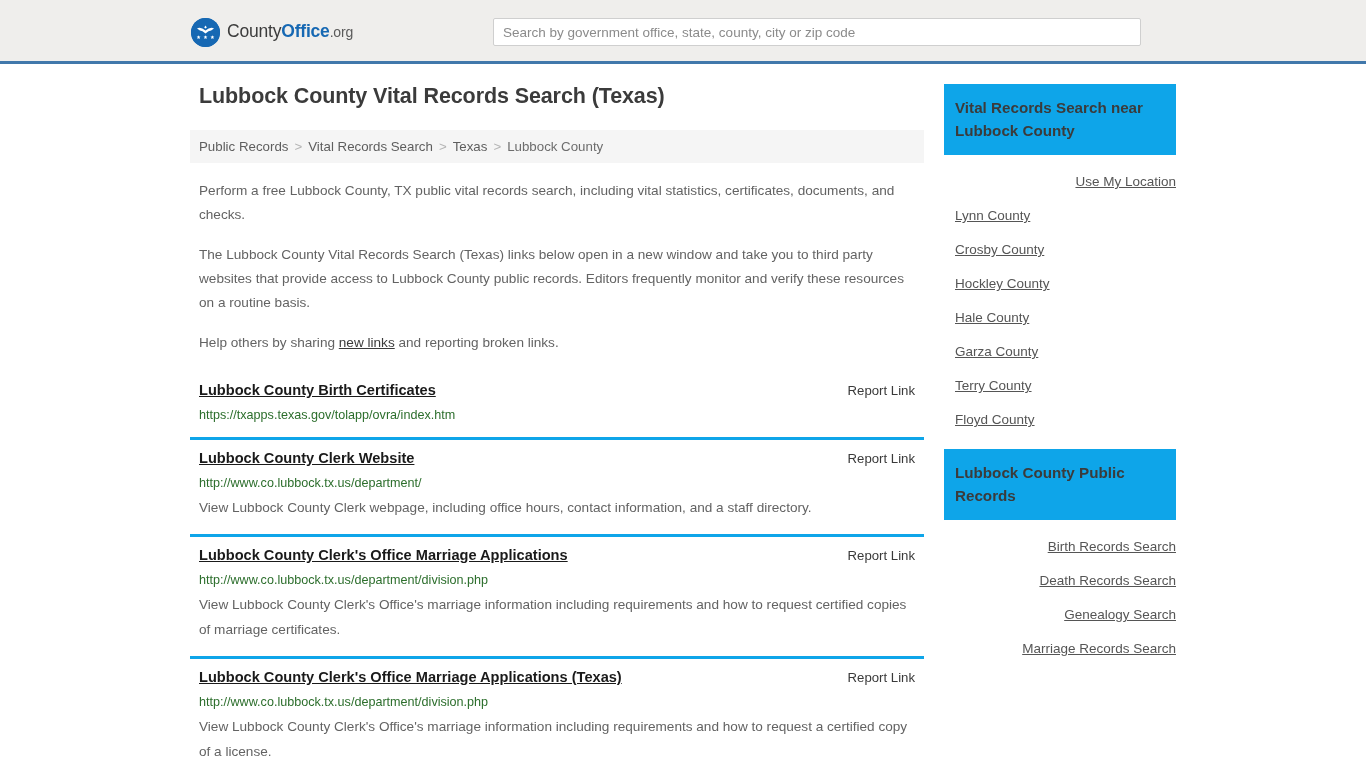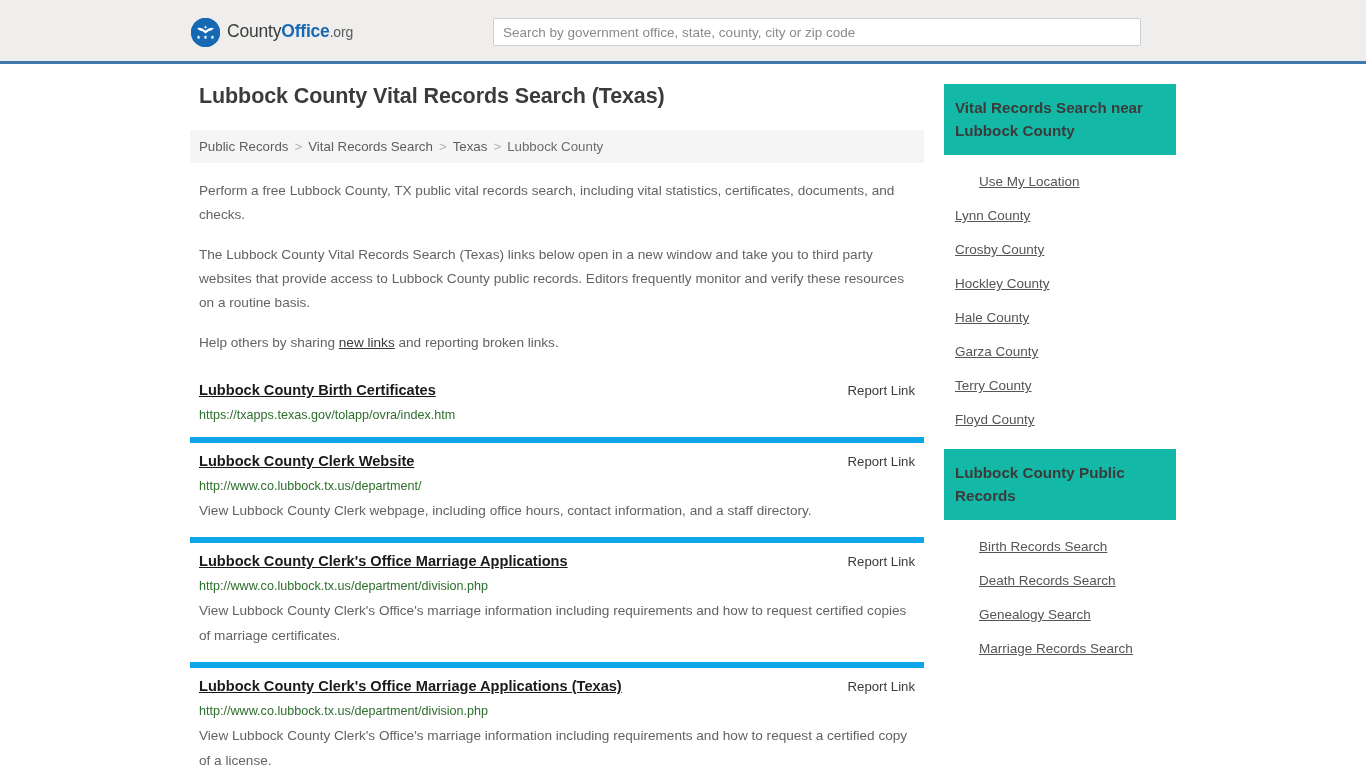--- a/index.html
+++ b/index.html
@@ -136,21 +136,21 @@
     color: #636363;
   }
   .intro a {
     color: #3b3b3b;
   }
 
   
   .results { margin-top: 10px; }
   .result {
     padding: 8px 9px 14px 9px;
-    border-bottom: 6px solid #0ea5e9;
+    border-bottom: 3px solid #0ea5e9;
   }
   .result:first-child { border-top: 1px solid transparent; }
   .result-head {
     display: flex;
     align-items: baseline;
     justify-content: space-between;
   }
   .result-title {
     font-size: 14.6px;
     font-weight: bold;
@@ -177,42 +177,42 @@
   .result-desc {
     margin: 4px 0 0 0;
     font-size: 13.6px;
     line-height: 25px;
     color: #636363;
   }
 
   
   .side-box { margin-bottom: 12px; }
   .side-head {
-    background: #14b8a6;
+    background: #0ea5e9;
     padding: 12px 11px 13px 11px;
     font-size: 15.2px;
     font-weight: bold;
     color: #3b3b3b;
     line-height: 23px;
   }
   .side-list {
     list-style: none;
     margin: 0;
     padding: 10px 0 0 0;
   }
   .side-list li { margin: 0; }
   .side-list a {
     display: block;
     padding: 8px 0 8px 11px;
     font-size: 13.5px;
     color: #555555;
     text-decoration: underline;
     line-height: 18px;
   }
-  .side-list a.indent { padding-left: 35px; }
+  .side-list a.indent { padding-left: 35px; text-align: right; }
 </style>
 </head>
 <body>
 
 <div class="site-header">
   <div class="header-inner">
 
     <a class="brand" href="#">
       <span class="brand-mark">
         <svg width="29" height="29" viewBox="0 0 29 29" aria-hidden="true">

